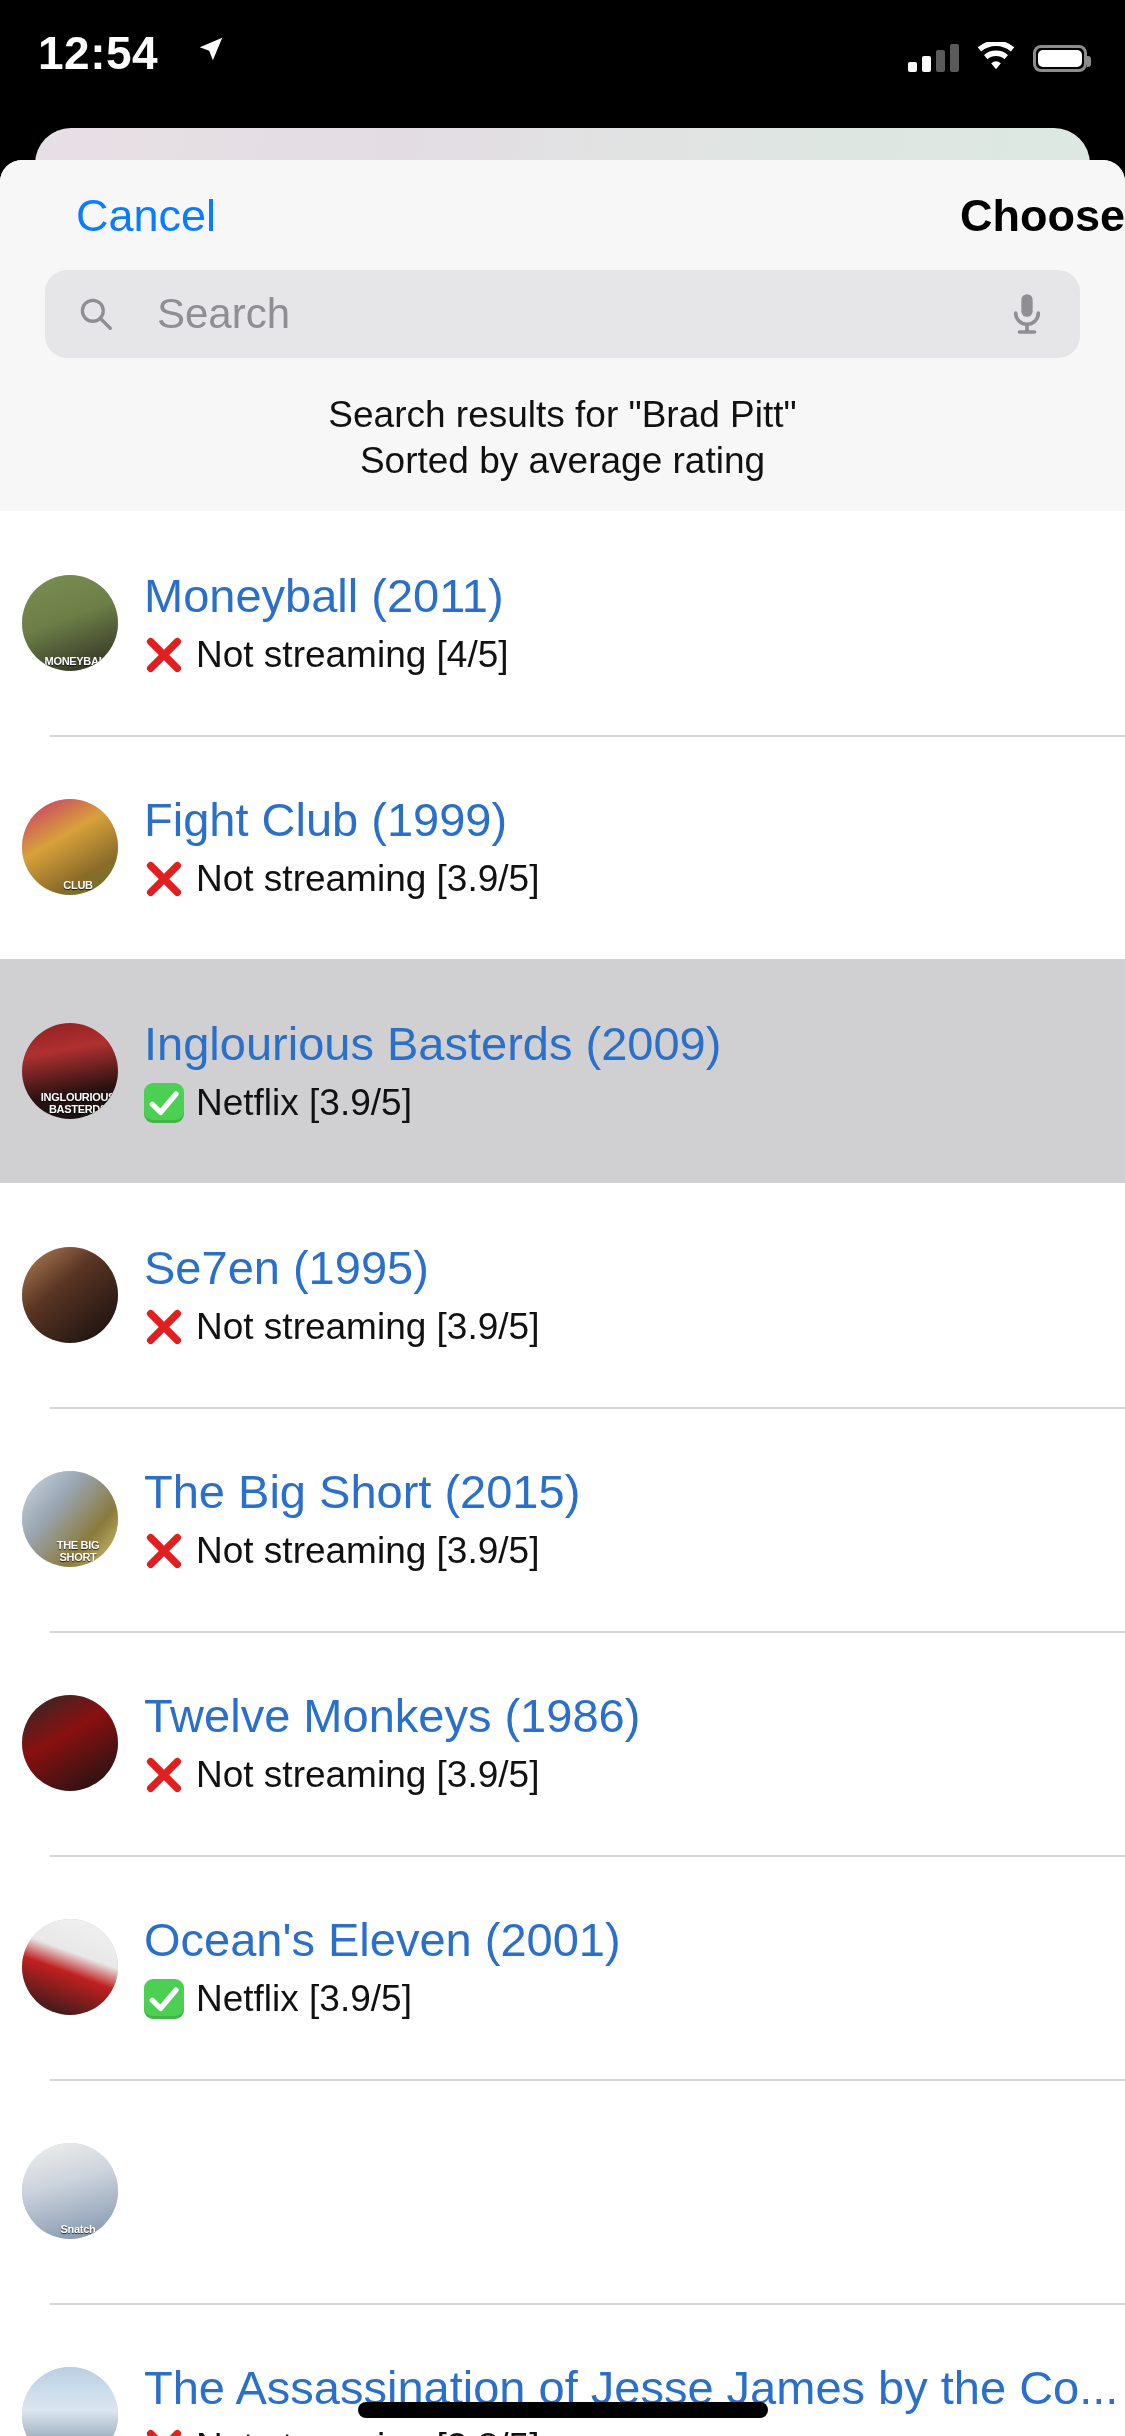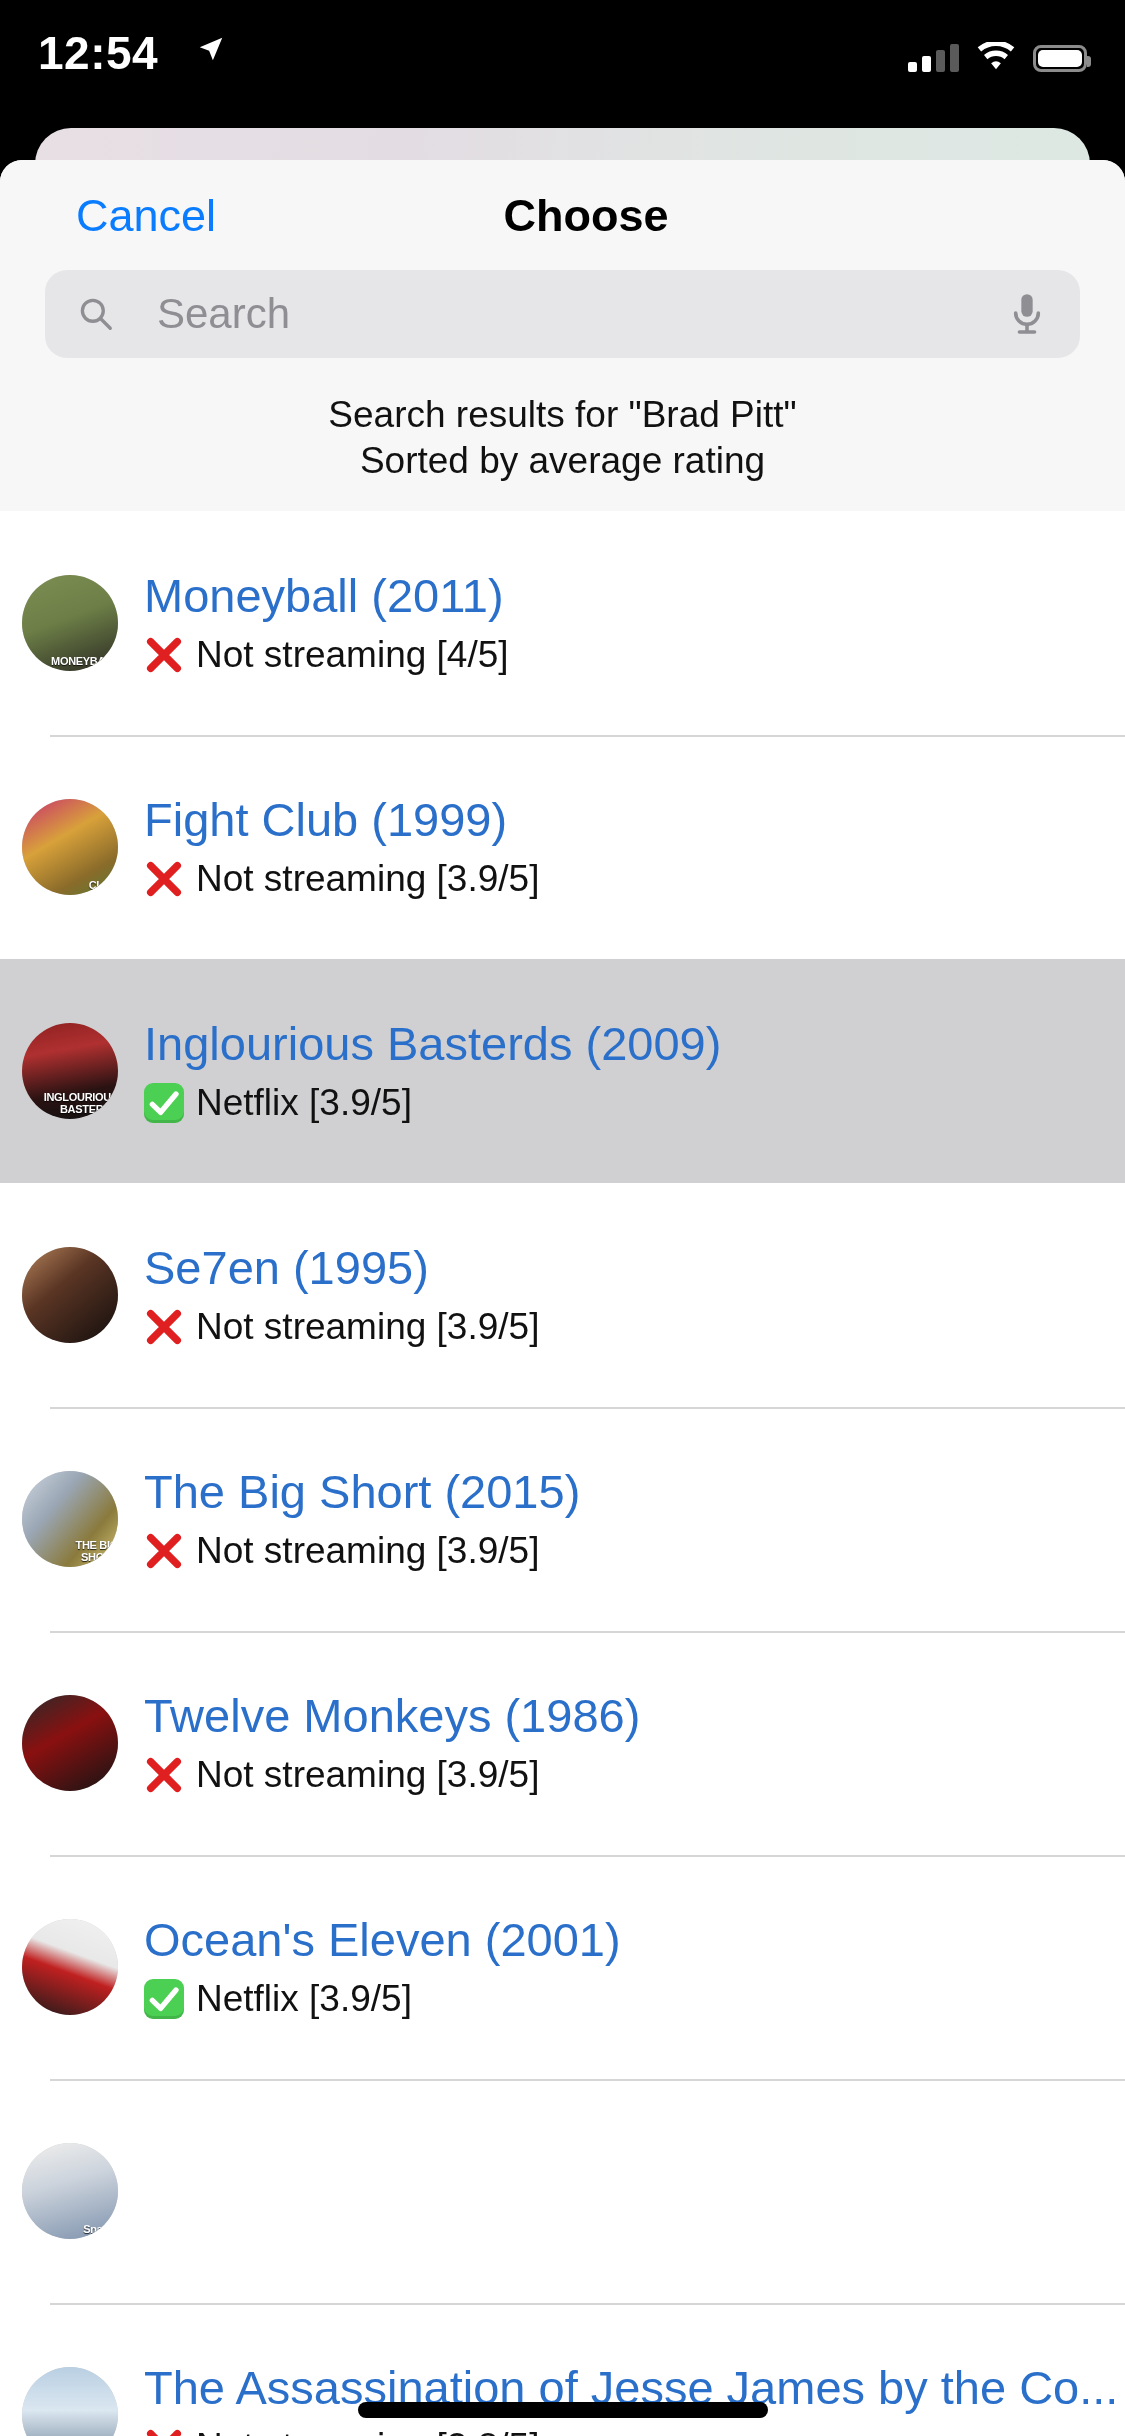--- a/index.html
+++ b/index.html
@@ -47,21 +47,21 @@
     background:#ffffff; border-radius:22px 22px 0 0; overflow:hidden;
   }
   .sheet-head { background:#f7f7f7; width:100%; }
   .navbar { position:relative; height:110px;margin-left:31px; }
   .nav-cancel {
     position:absolute; left:45px; top:30px;
     font-size:45px; color:#0a7cff; background:none; border:none;
     font-family:"Liberation Sans", sans-serif; cursor:pointer; padding:0;
   }
   .nav-title {
-    position:absolute; left:16px; right:0; top:30px; text-align:center;
+    position:absolute; left:16px; right:0; top:30px; text-align:right;
     font-size:45px; font-weight:bold; color:#000;
   }
 
   
   .searchwrap { padding:0 45px; }
   .searchbar {
     position:relative; height:88px; background:#e6e6e9; border-radius:22px;
     display:flex; align-items:center;
   }
   .s-icon { position:absolute; left:32px; top:50%; transform:translateY(-50%); width:38px; height:38px; }
@@ -84,21 +84,21 @@
     content:""; position:absolute; left:50px; right:0; top:0; height:2px; background:#d6d6d6;
   }
   .row.selected::before, .row.selected + .row::before { background:transparent; }
 
   .thumb {
     width:96px; height:96px; border-radius:50%; overflow:hidden; flex:0 0 96px;
     position:relative; background:#ccc;
   }
   .thumb .art { position:absolute; inset:0; }
   .thumb .lbl {
-    position:absolute; left:16px; right:0; bottom:4px; text-align:right;
+    position:absolute; left:16px; right:0; bottom:4px; text-align:center;
     font-size:11px; font-weight:bold; color:#fff; letter-spacing:-0.3px;
     text-shadow:0 1px 1px rgba(0,0,0,.8);
   }
 
   .rowtext { margin-left:26px; min-width:0; flex:1; }
   .title {
     font-size:47px; color:#2a6fc9; line-height:1.15;
     white-space:nowrap; overflow:hidden; text-overflow:ellipsis; max-width:1000px;
   }
   .subline { display:flex; align-items:center; margin-top:10px; }

